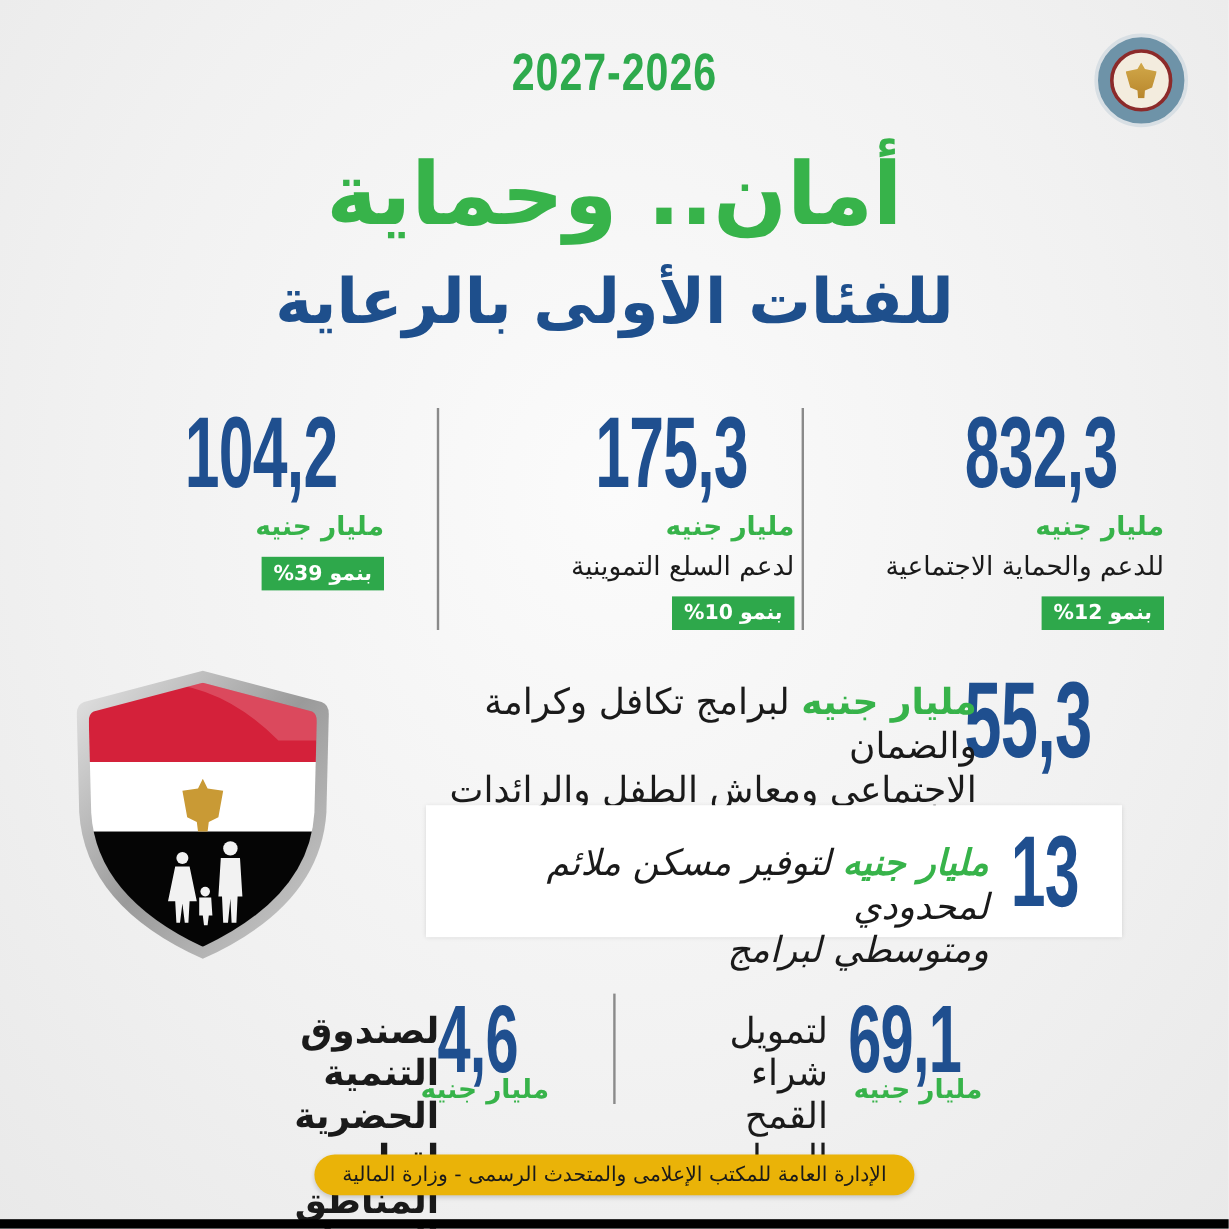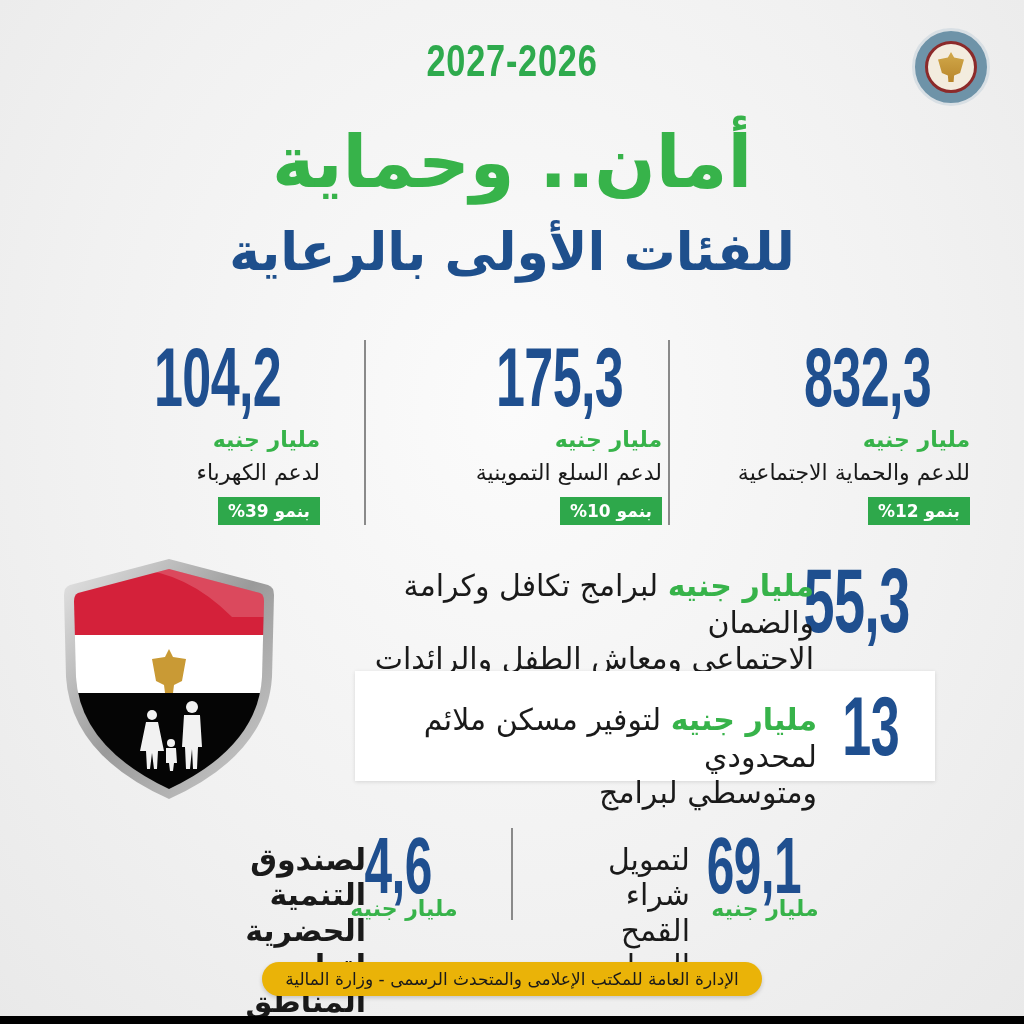--- a/index.html
+++ b/index.html
@@ -109,21 +109,20 @@
   <div><span class="bignum">175,3</span></div>
   <div class="unit">مليار جنيه</div>
   <div class="desc">لدعم السلع التموينية</div>
   <div class="badge">بنمو 10%</div>
 </div>
 <div class="abs vdivider" style="left:364px; top:340px; height:185px;"></div>
 
 <div class="abs stat-col" style="left:20px;">
   <div><span class="bignum">104,2</span></div>
   <div class="unit">مليار جنيه</div>
-  <div class="desc">لدعم الكهرباء</div>
   <div class="badge">بنمو 39%</div>
 </div>
 
 <div class="abs shield-wrap">
   <svg width="214" height="244" viewBox="0 0 214 244">
     <defs>
       <clipPath id="sh">
         <path d="M107 12 L198 36 Q202 38 202 44 L200 120 Q196 190 107 232 Q18 190 14 120 L12 44 Q12 38 16 36 Z"></path>
       </clipPath>
       <linearGradient id="rim" x1="0" y1="0" x2="1" y2="1">
@@ -158,21 +157,21 @@
 </div>
 <div class="abs row-text" style="right:210px; top:568px; width:470px;">
   <div><span class="g">مليار جنيه</span> <span>لبرامج تكافل وكرامة والضمان</span></div>
   <div>الاجتماعي ومعاش الطفل والرائدات الريفيات</div>
 </div>
 
 <div class="abs box13"></div>
 <div class="abs" style="left:836px; top:684px; width:80px; text-align:center;">
   <span class="bignum" style="font-size:84px;">13</span>
 </div>
-<div class="abs row-text" style="right:207px; top:702px; width:440px;">
+<div class="abs row-text" style="right:200px; top:702px; width:440px;font-style:italic;">
   <div><span class="g">مليار جنيه</span> <span>لتوفير مسكن ملائم لمحدودي</span></div>
   <div>ومتوسطي لبرامج</div>
 </div>
 
 <div class="abs" style="left:700px; top:826px; width:130px; text-align:center;">
   <span class="bignum" style="font-size:80px;">69,1</span>
 </div>
 <div class="abs unit" style="left:700px; top:896px; width:130px; text-align:center; font-size:22px; margin:0;">مليار جنيه</div>
 <div class="abs row-text" style="right:334px; top:842px; width:140px; line-height:1.18;">
   <div>لتمويل</div>

